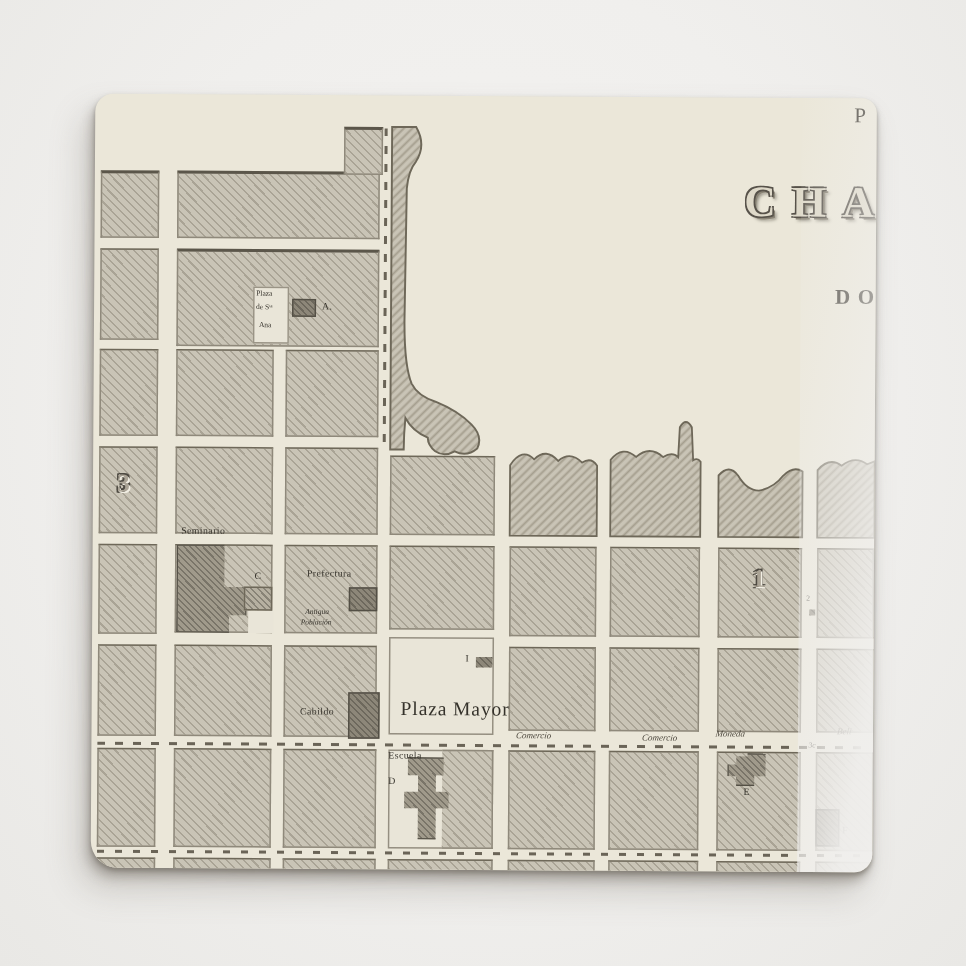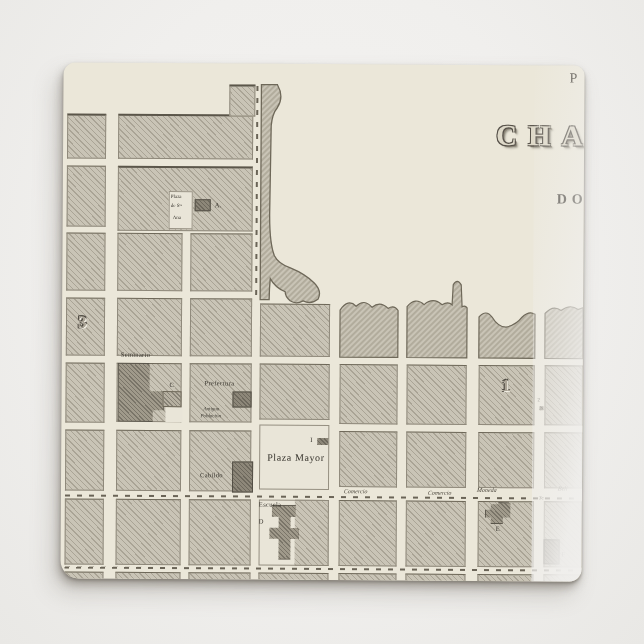--- a/index.html
+++ b/index.html
@@ -45,21 +45,21 @@
   }
   .bldg.big{background-color:#a09a8b;}
   .bldg.annex{background-color:#b6b0a1;border-color:#6e6859;}
   .bldg.noborder{border:none;}
   .lbl{
     position:absolute;z-index:20;color:#35322b;white-space:nowrap;
     font-family:"Liberation Serif","DejaVu Serif",serif;line-height:1.1;
   }
   .tiny{font-size:5px;}
   .small{font-size:6.5px;letter-spacing:.3px;}
-  .plaza-name{font-size:10px;letter-spacing:.6px;}
+  .plaza-name{font-size:13px;letter-spacing:.6px;margin-top:14px;}
   .street-name{font-size:6px;font-style:italic;color:#4c473d;transform:skewX(-6deg);z-index:21;}
   .num{
     font-size:17px;font-weight:bold;color:#aaa395;
     text-shadow:1px 1px 0 #f2efe4, -1px -1px 0 #4e4a42, 1px -1px 0 #4e4a42, -1px 1px 0 #4e4a42;
   }
   .ticks-h{
     position:absolute;height:2px;z-index:6;
     background:repeating-linear-gradient(90deg,#6a6457 0 5px, transparent 5px 12px);
   }
   .ticks-v{

